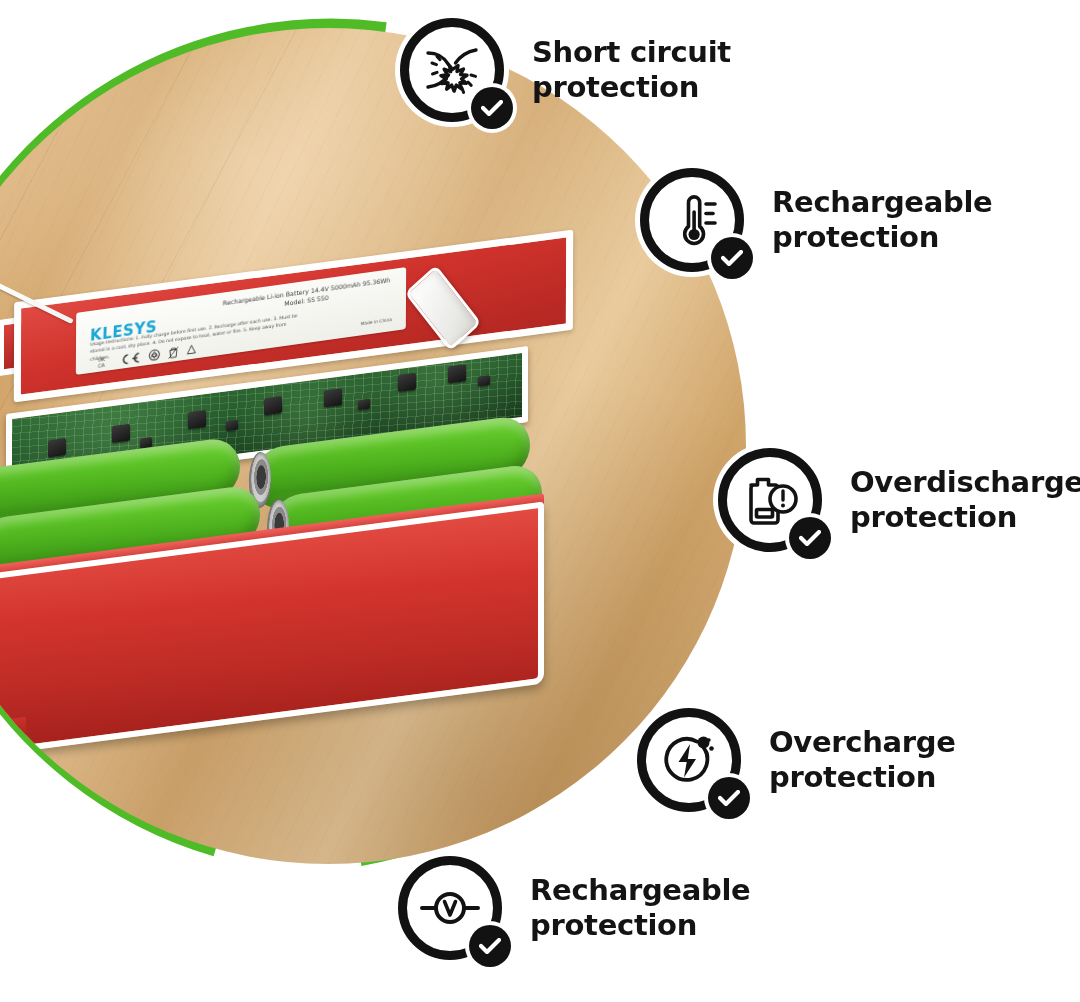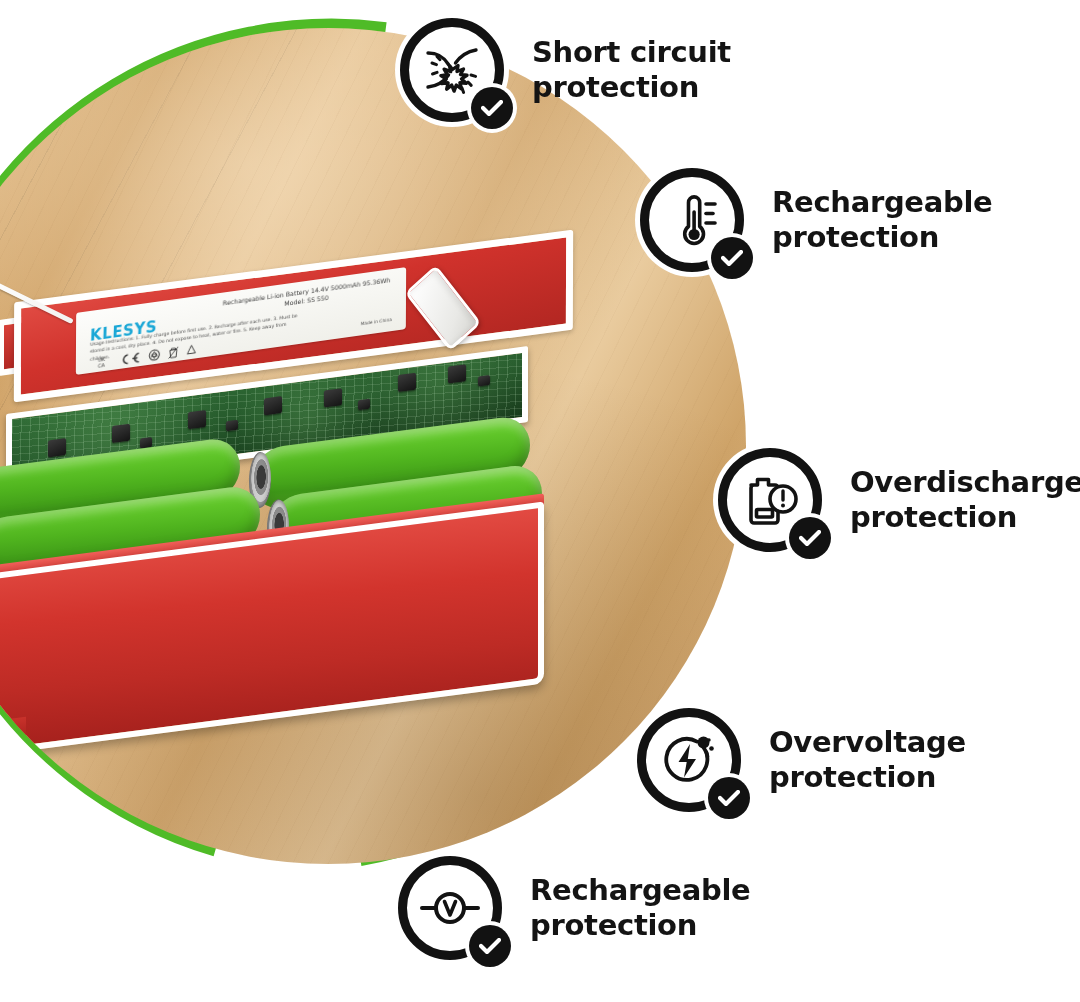--- a/index.html
+++ b/index.html
@@ -504,21 +504,21 @@
           <circle cx="52.5" cy="17.5" r="2.3" fill="#121212"></circle>
           <circle cx="50" cy="9" r="1.7" fill="#121212"></circle>
         </svg>
       </div>
       <div class="check">
         <svg width="22" height="16" viewBox="0 0 22 16">
           <path d="M2 8 L8 14 L20 2" fill="none" stroke="#ffffff" stroke-width="4.2" stroke-linecap="round" stroke-linejoin="round"></path>
         </svg>
       </div>
     </div>
-    <div class="feat-text right">Overvoltage
+    <div class="feat-text right">Overcharge
 protection</div>
   </div>
 
   <div class="feature" id="feat-overvolt">
     <div class="badge">
       <div class="badge-ring"></div>
       <div class="badge-icon">
         <svg width="62" height="46" viewBox="0 0 62 46">
           <g stroke="#121212" stroke-width="4" stroke-linecap="round">
             <path d="M3 23 h14"></path>

